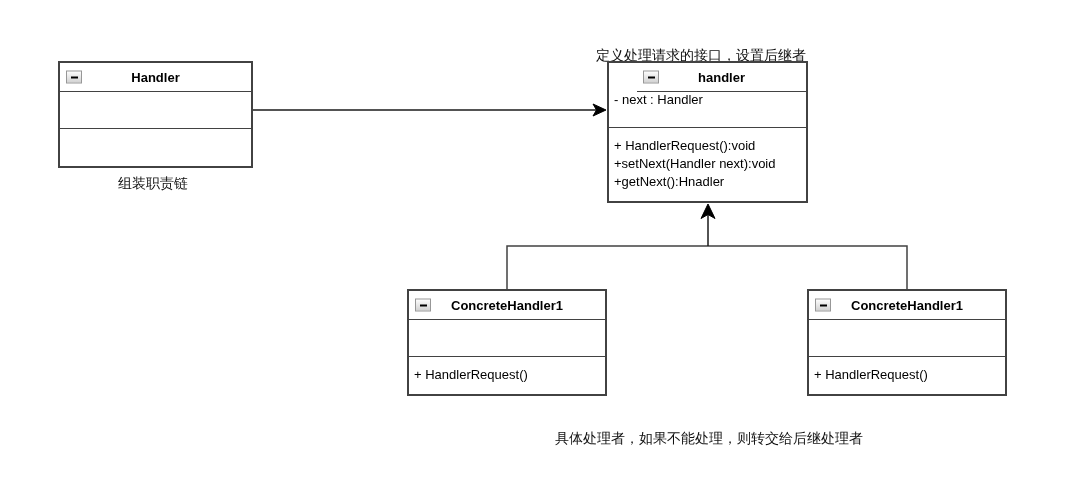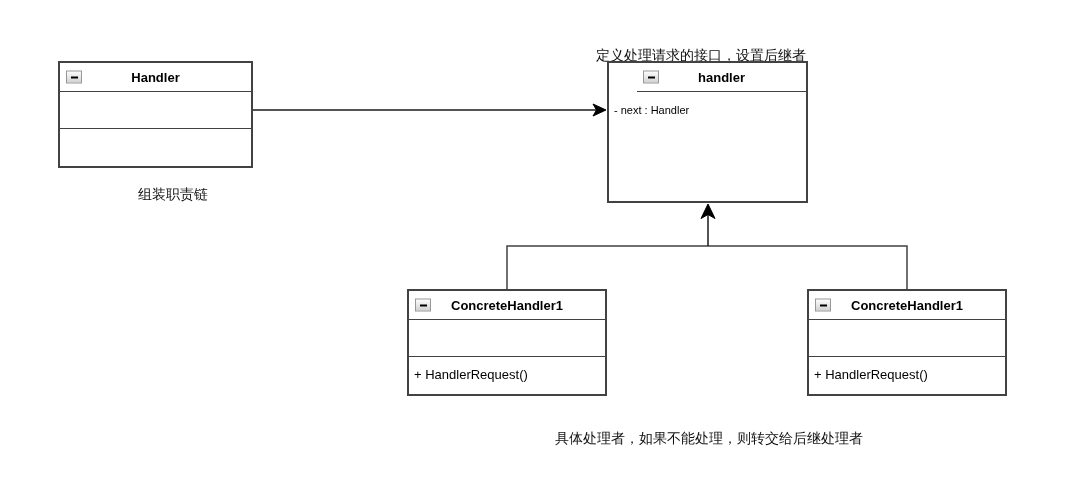--- a/index.html
+++ b/index.html
@@ -60,23 +60,22 @@
     background: #000000;
   }
   .uml-comp {
     box-sizing: border-box;
     border-bottom: 1px solid #424242;
     flex: none;
   }
   .uml-comp:last-child { border-bottom: none; }
   .attr-comp {
     display: flex;
-    align-items: center;
     padding-left: 5px;
-    font-size: 11px;
+    font-size: 13px;
     white-space: nowrap;
   }
   .methods-comp {
     display: flex;
     flex-direction: column;
     justify-content: center;
     padding-left: 5px;
     font-size: 13px;
     line-height: 18px;
     white-space: nowrap;
@@ -97,31 +96,36 @@
   <div class="uml-title" style="height:28px;">
     <span class="collapse-btn">
       <span class="minus-bar"></span>
     </span>
     <span>Handler</span>
   </div>
   <div class="uml-comp" style="height:36.5px;"></div>
   <div class="uml-comp" style="height:36.5px;"></div>
 </div>
 
-<div class="annotation" style="left:118px; top:186px;margin-left:20px;">组装职责链</div>
+<div class="annotation" style="left:118px; top:175px;">组装职责链</div>
 
 <div class="uml-class" style="left:607px; top:61px; width:201px; height:142px;">
   <div class="uml-title" style="height:28px;margin-left:28px;">
     <span class="collapse-btn">
       <span class="minus-bar"></span>
     </span>
     <span>handler</span>
   </div>
   <div class="uml-comp attr-comp" style="height:36px;">
     <span>- next : Handler</span>
+  </div>
+  <div class="uml-comp methods-comp" style="height:72px;">
+    <span>+ HandlerRequest():void</span>
+    <span>+setNext(Handler next):void</span>
+    <span>+getNext():Hnadler</span>
   </div>
 </div>
 
 <div class="uml-class" style="left:407px; top:289px; width:200px; height:107px;">
   <div class="uml-title" style="height:28px;">
     <span class="collapse-btn">
       <span class="minus-bar"></span>
     </span>
     <span>ConcreteHandler1</span>
   </div>

